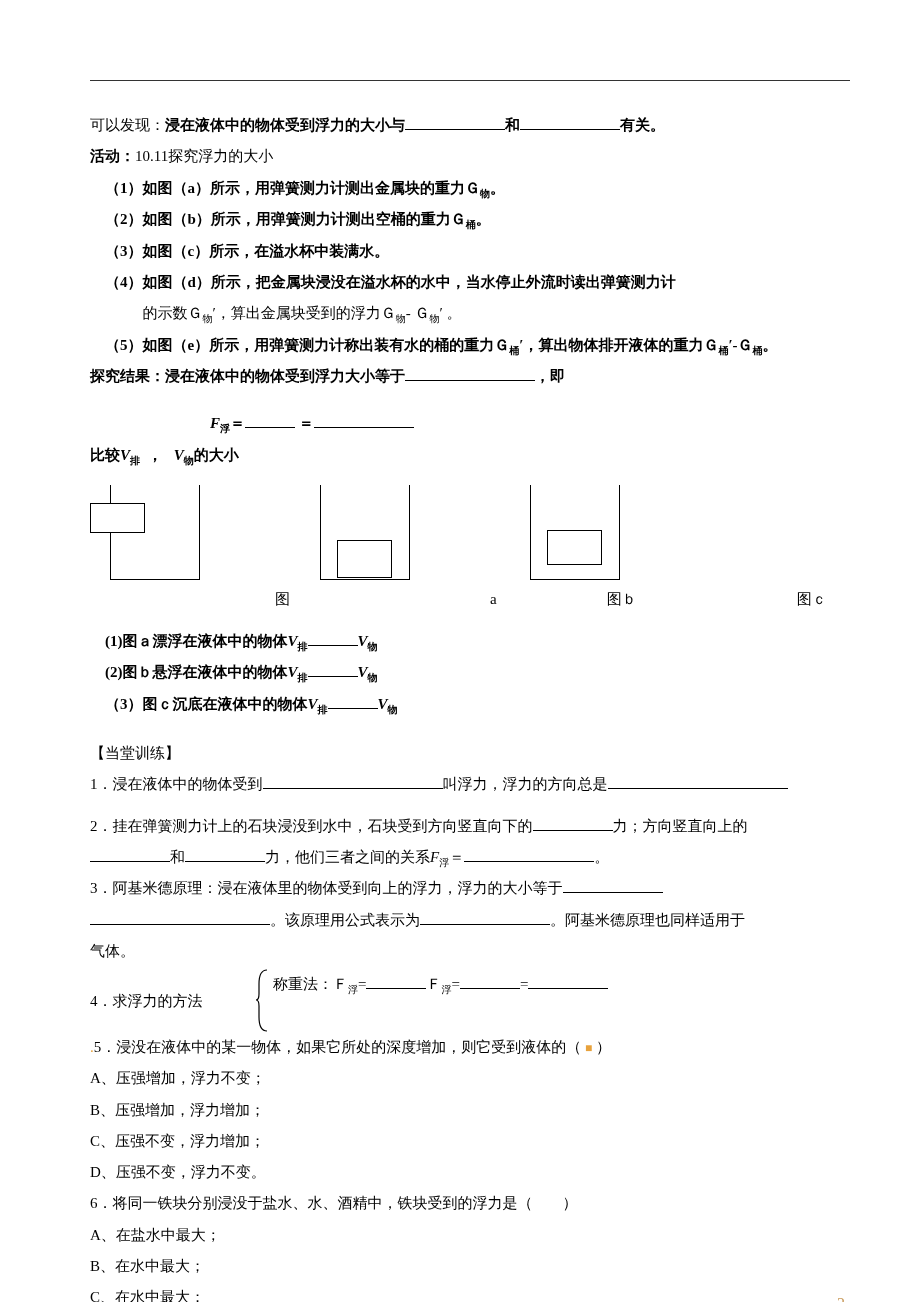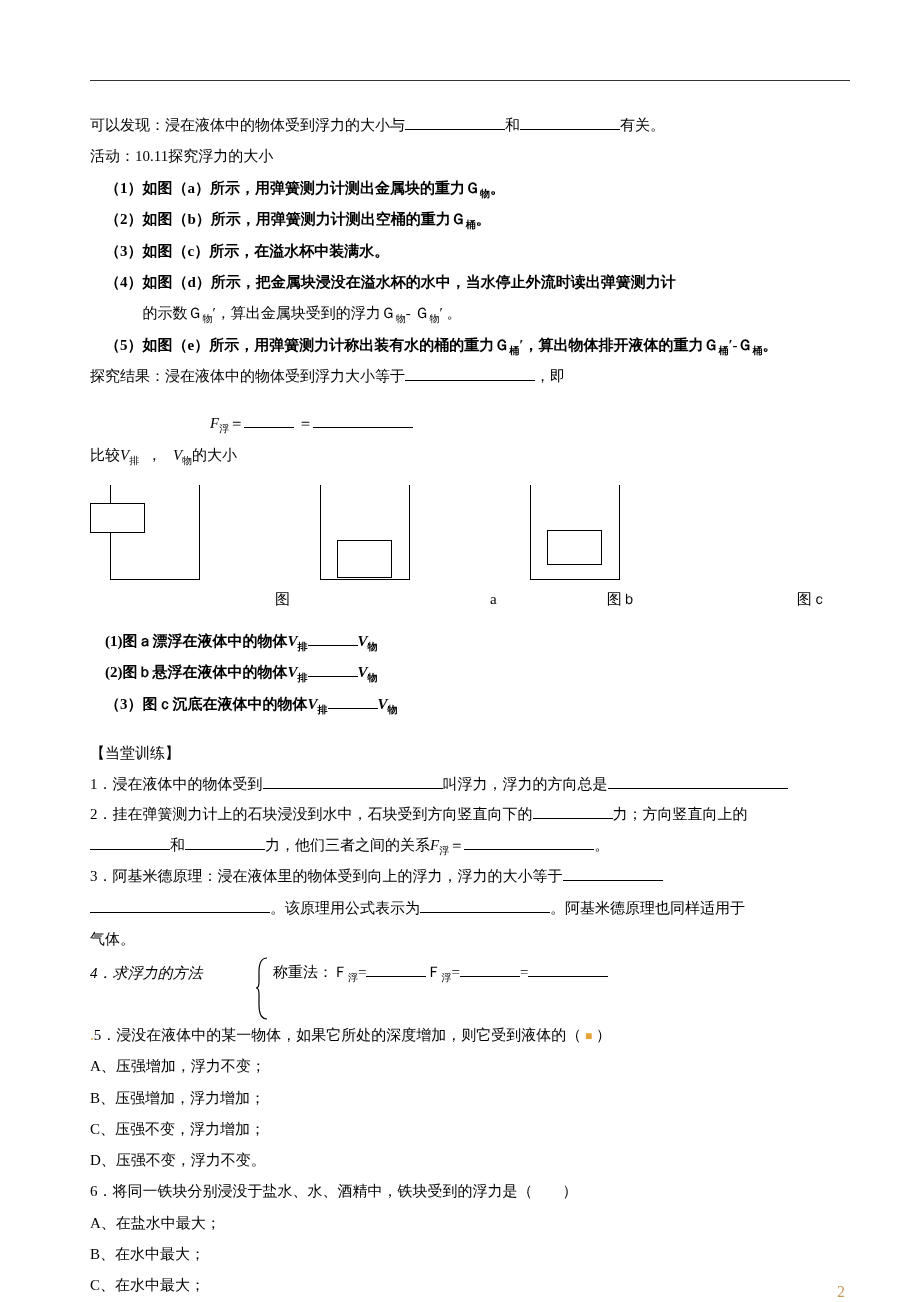--- a/index.html
+++ b/index.html
@@ -13,21 +13,21 @@
     margin: 0 auto;
     padding: 60px 70px 30px 90px;
     position: relative;
   }
   .hr-top {
     border: none;
     border-top: 1px solid #333;
     margin: 20px 0 30px 0;
   }
   .line { margin-bottom: 2px; word-break: break-all; }
-  .bold { font-weight: normal; }
+  .bold { font-weight: bold; }
   .blank { display: inline-block; border-bottom: 1px solid #000; }
   .blank-w80 { width: 80px; }
   .blank-w100 { width: 100px; }
   .blank-w60 { width: 60px; }
   .blank-w130 { width: 130px; }
   .blank-w180 { width: 180px; }
   .blank-w50 { width: 50px; }
   .italic-var { font-style: italic; font-family: "Times New Roman", serif; }
   .sub { font-size: 10px; vertical-align: sub; font-style: normal; }
   .indent { text-indent: 1em; font-weight: bold; }
@@ -73,23 +73,22 @@
   .cap-spacer3 { width: 110px; display:inline-block;}
   .cap-spacer4 { width: 160px; display:inline-block;}
   .brace-section {
     display: flex;
     align-items: stretch;
     margin-left: 0;
   }
   .brace-left {
     width: 11em;
     display: flex;
-    align-items: flex-start;
+    align-items: center;
     padding-top: 3px;
-    font-style: italic;
   }
   .brace-svg {
     width: 14px;
     height: 65px;
     flex-shrink: 0;
   }
   .brace-right {
     display: flex;
     justify-content: space-between;
     padding: 2px 0 2px 4px;
@@ -98,21 +97,21 @@
   .orange-dot { color: #e8a23c; font-size: 12px;}
   .orange-dash { color: #e8a23c; }
   .page-num {
     position: absolute;
     bottom: 25px;
     right: 75px;
     color: #c99a5b;
     font-size: 16px;
     font-family: "Times New Roman", serif;
   }
-  .q-space { margin-bottom: 0px; }
+  .q-space { margin-bottom: 12px; }
   .section-gap { height: 18px; }
 </style>
 </head>
 <body>
 
 <hr class="hr-top">
 
 <div class="line">
   <span>可以发现：</span><span class="bold">浸在液体中的物体受到浮力的大小与</span><span class="blank blank-w100"></span><span class="bold">和</span><span class="blank blank-w100"></span><span class="bold">有关。</span>
 </div>

